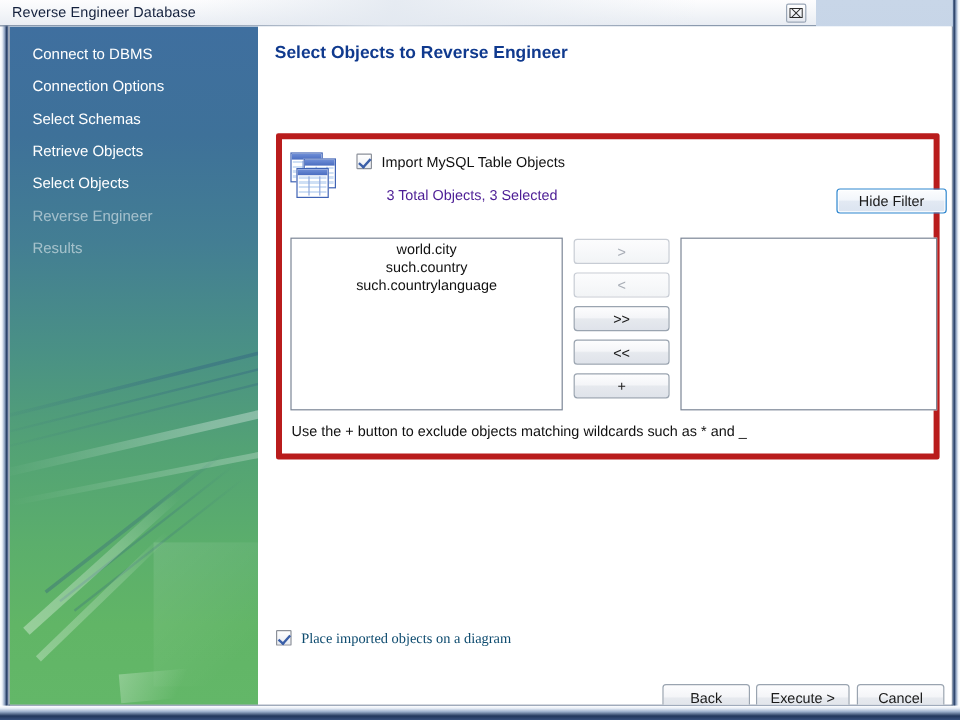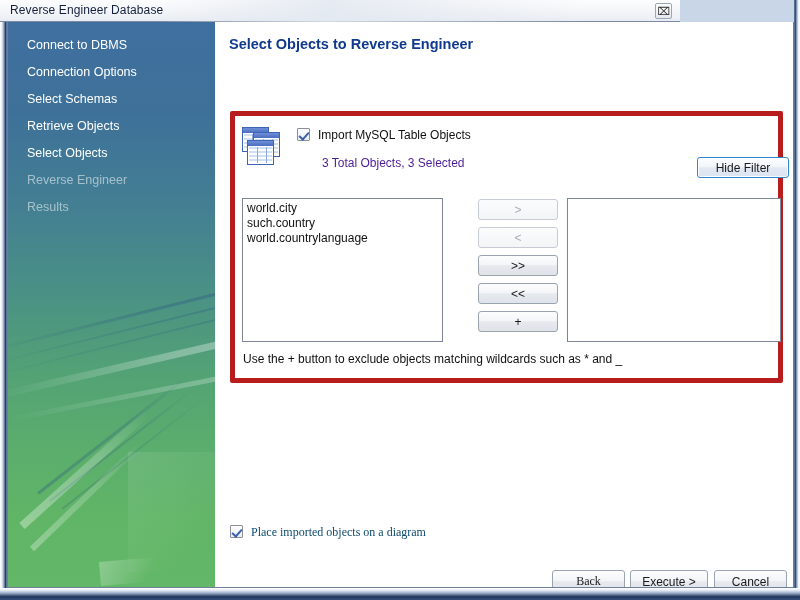--- a/index.html
+++ b/index.html
@@ -241,21 +241,21 @@
     box-shadow: inset 0 0 0 1px #ffffff;
     font-size: 12px;
   }
 
   .listbox {
     position: absolute;
     border: 1px solid #7c8696;
     background: #ffffff;
     overflow: hidden;
   }
-  #left-list { left: 7px; top: 82px; width: 201px; height: 144px; }
+  #left-list { left: 7px; top: 82px; width: 227px; height: 144px; text-align: center; }
   #right-list { left: 332px; top: 82px; width: 214px; height: 144px; }
   .listbox .item {
     font-size: 12px; color: #111111;
     line-height: 15px; padding: 0 4px;
     white-space: nowrap; cursor: default;
   }
   .listbox .items { padding-top: 2px; }
 
   .mid-btn {
     position: absolute; left: 243px;
@@ -278,21 +278,21 @@
     font-size: 12px; color: #0c4a6e; white-space: nowrap; font-family: Liberation Serif, serif;
   }
   #diagram-row .lbl { margin-left: 8px; }
 
   #footer-buttons {
     position: absolute; left: 0; top: 548px; width: 580px; height: 30px;
   }
   .foot-btn {
     position: absolute; top: 0; height: 23px; width: 73px;
   }
-  #btn-back    { left: 337px; font-family: Liberation Serif, serif; }
+  #btn-back    { left: 337px; }
   #btn-execute { left: 415px; width: 78px; }
   #btn-cancel  { left: 499px; }
 </style>
 </head>
 <body>
 
 <div id="window">
 
   <div class="frame-left"></div>
   <div class="frame-right"></div>
@@ -381,21 +381,21 @@
         <div id="totals">3 Total Objects, 3 Selected</div>
 
         <div id="hide-filter" class="btn">
           <span>Hide Filter</span>
         </div>
 
         <div id="left-list" class="listbox">
           <div class="items">
             <div class="item">world.city</div>
             <div class="item">such.country</div>
-            <div class="item">world.countrylanguage</div>
+            <div class="item">such.countrylanguage</div>
           </div>
         </div>
 
         <div id="right-list" class="listbox">
           <div class="items"></div>
         </div>
 
         <div id="btn-right" class="btn mid-btn disabled">
           <span>&gt;</span>
         </div>

